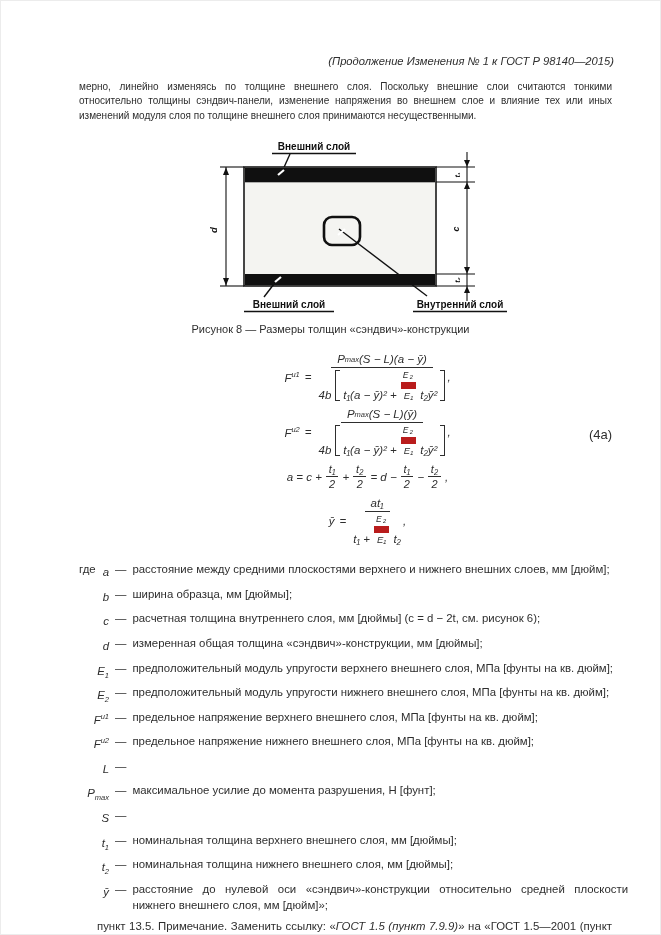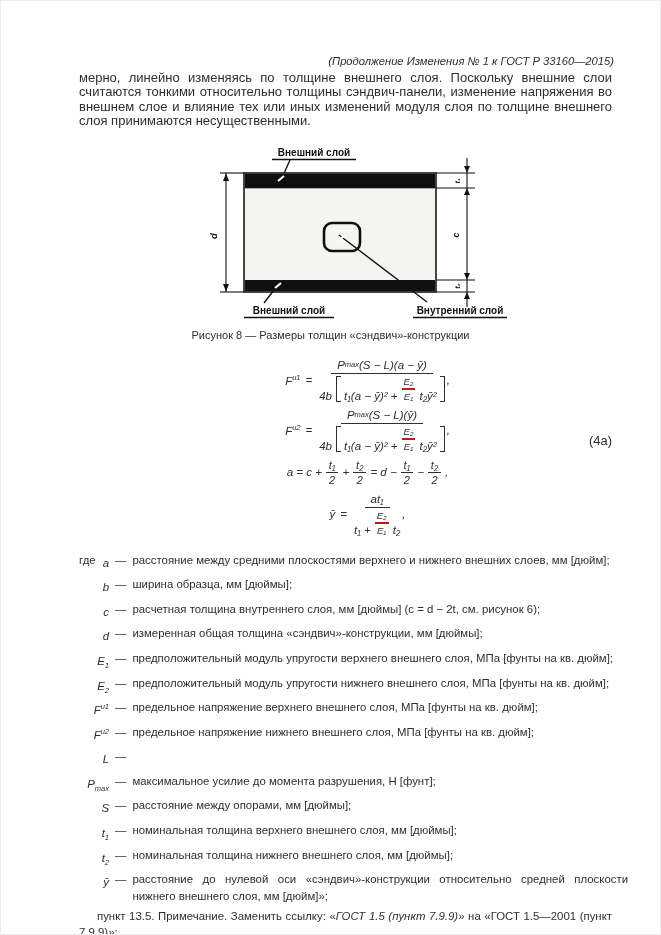--- a/index.html
+++ b/index.html
@@ -4,37 +4,37 @@
 <style>
   html,body{margin:0;padding:0;}
   body{
     width:661px;height:935px;box-sizing:border-box;
     background:#ffffff;color:#2e2e2e;
     font-family:"Liberation Sans",sans-serif;
     border:1px solid #ececec;
     overflow:hidden;
   }
   .hdr{margin:54px 46px 0 0;text-align:right;font-style:italic;font-size:11.2px;}
-  .intro{margin:4px 48px 0 78px;font-size:13px;line-height:14.4px;text-align:justify;}
+  .intro{margin:13px 48px 0 78px;font-size:10px;line-height:14.4px;text-align:justify;}
   .fig-wrap{margin-top:16px;}
   .fig-svg{display:block;margin-left:183px;}
   .caption{margin-top:8px;text-align:center;font-size:11px;}
   .formulas{margin:18px 48px 0 78px;position:relative;display:flex;flex-direction:column;align-items:center;gap:7px;padding-left:44px;font-size:11.5px;}
   .formula{display:flex;align-items:center;font-style:italic;}
   .formula i{font-style:italic;font-family:"Liberation Sans",sans-serif;}
   .formula sup,.formula sub{font-size:7.5px;}
   .eq{margin:0 5px;}
   .frac{display:inline-flex;flex-direction:column;align-items:center;margin:0 2px;}
   .frac .num{display:flex;align-items:center;border-bottom:1px solid #2e2e2e;padding:0 6px 2px;}
   .frac .den{display:flex;align-items:flex-end;padding-top:2px;}
   .brkL,.brkR{align-self:stretch;width:4px;border:1px solid #2e2e2e;}
   .brkL{border-right:none;margin:0 3px 0 4px;}
   .brkR{border-left:none;margin:0 0 0 3px;}
   .efrac{display:inline-flex;flex-direction:column;align-items:center;font-size:9.5px;margin:0 4px;}
-  .efrac .enum{border-bottom:2px solid #b91c1c;padding:0 2px 1px;}
+  .efrac .enum{border-bottom:7px solid #b91c1c;padding:0 2px 1px;font-family:Liberation Mono, monospace;}
   .efrac .eden{padding-top:1px;}
   .sfrac{display:inline-flex;flex-direction:column;align-items:center;margin:0 4px;font-size:11px;}
   .sfrac .n{border-bottom:1px solid #2e2e2e;padding:0 3px 1px;}
   .sfrac .d{padding-top:1px;}
   .eqnum{position:absolute;right:0;top:74px;font-style:normal;font-size:13px;}
   .defs{margin:16px 32px 0 78px;font-size:11.4px;line-height:16.5px;position:relative;}
   .def-row{display:flex;}
   .def-lead{position:absolute;left:0;top:0;}
   .def-sym{width:30px;flex:none;text-align:right;font-style:italic;white-space:nowrap;}
   .def-sym sub,.def-sym sup{font-size:7.5px;font-style:italic;}
@@ -43,21 +43,21 @@
   .amend{margin:4px 48px 0 78px;font-size:11.4px;line-height:16px;}
   .amend p{margin:0;text-indent:18px;text-align:justify;}
   .amend .it{font-style:italic;}
   svg text{font-family:"Liberation Sans",sans-serif;fill:#111;}
   .fig-label{font-size:10px;font-weight:bold;}
   .dim-label{font-style:italic;font-weight:bold;}
 </style>
 </head>
 <body>
 
-<div class="hdr">(Продолжение Изменения № 1 к ГОСТ Р 33160—2015)</div>
+<div class="hdr">(Продолжение Изменения № 1 к ГОСТ Р 98140—2015)</div>
 
 <p class="intro">мерно, линейно изменяясь по толщине внешнего слоя. Поскольку внешние слои считаются тонкими относительно толщины сэндвич-панели, изменение напряжения во внешнем слое и влияние тех или иных изменений модуля слоя по толщине внешнего слоя принимаются несущественными.</p>
 
 <div class="fig-wrap">
   <svg class="fig-svg" width="340" height="176" viewBox="0 0 340 176">
 
     <text x="130" y="11" text-anchor="middle" class="fig-label">Внешний слой</text>
     <line x1="88" y1="14.5" x2="172" y2="14.5" stroke="#111" stroke-width="1.4"></line>
     <line x1="106" y1="15" x2="97" y2="35" stroke="#111" stroke-width="1.4"></line>
 
@@ -230,21 +230,20 @@
       <span class="def-dash">—</span>
     </div>
   <div class="def-row">
       <span class="def-sym"><i>P</i><sub>max</sub><sup></sup></span>
       <span class="def-dash">—</span>
       <span class="def-text">максимальное усилие до момента разрушения, Н [фунт];</span>
     </div>
   <div class="def-row">
       <span class="def-sym"><i>S</i><sub></sub><sup></sup></span>
       <span class="def-dash">—</span>
-      <span class="def-text">расстояние между опорами, мм [дюймы];</span>
     </div>
   <div class="def-row">
       <span class="def-sym"><i>t</i><sub>1</sub><sup></sup></span>
       <span class="def-dash">—</span>
       <span class="def-text">номинальная толщина верхнего внешнего слоя, мм [дюймы];</span>
     </div>
   <div class="def-row">
       <span class="def-sym"><i>t</i><sub>2</sub><sup></sup></span>
       <span class="def-dash">—</span>
       <span class="def-text">номинальная толщина нижнего внешнего слоя, мм [дюймы];</span>

